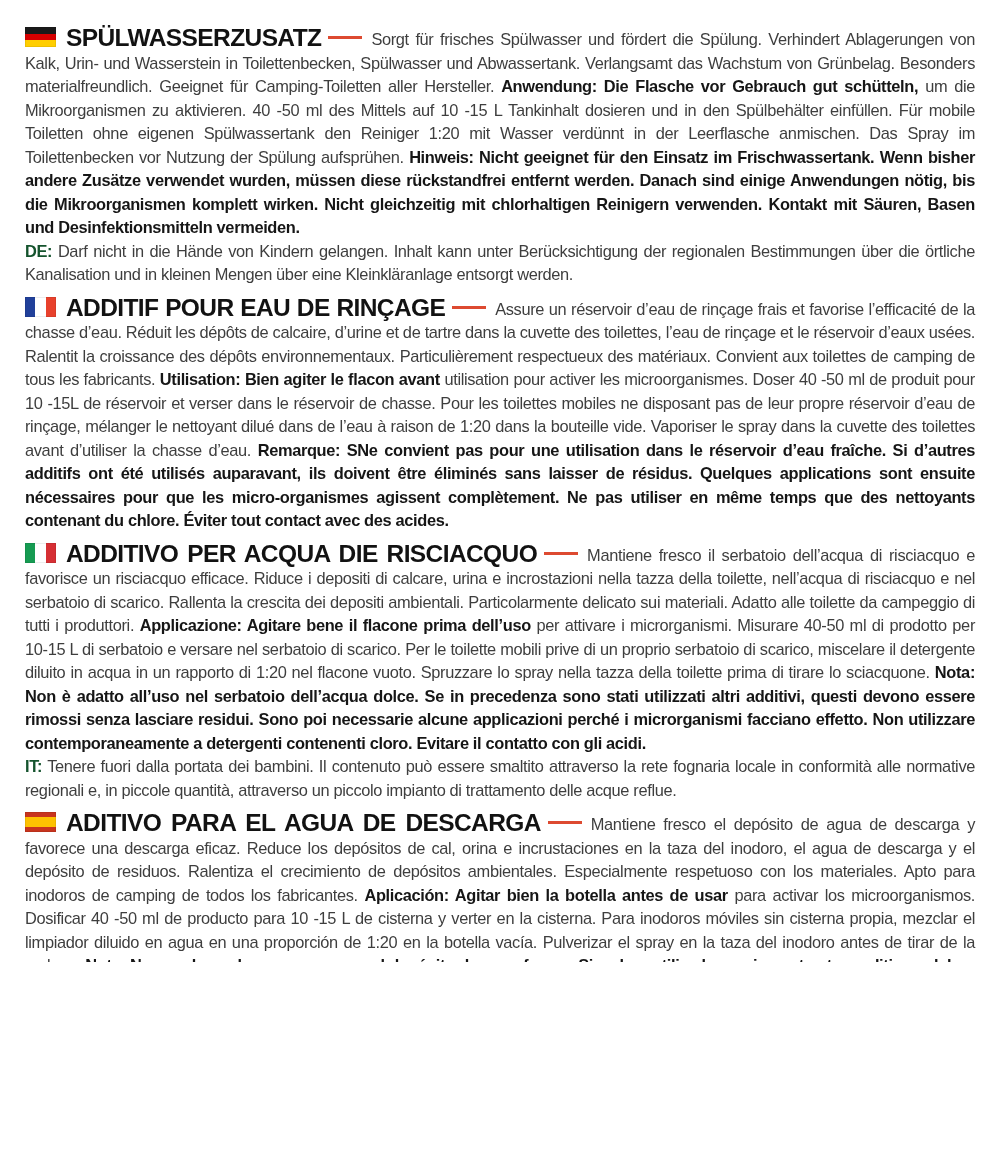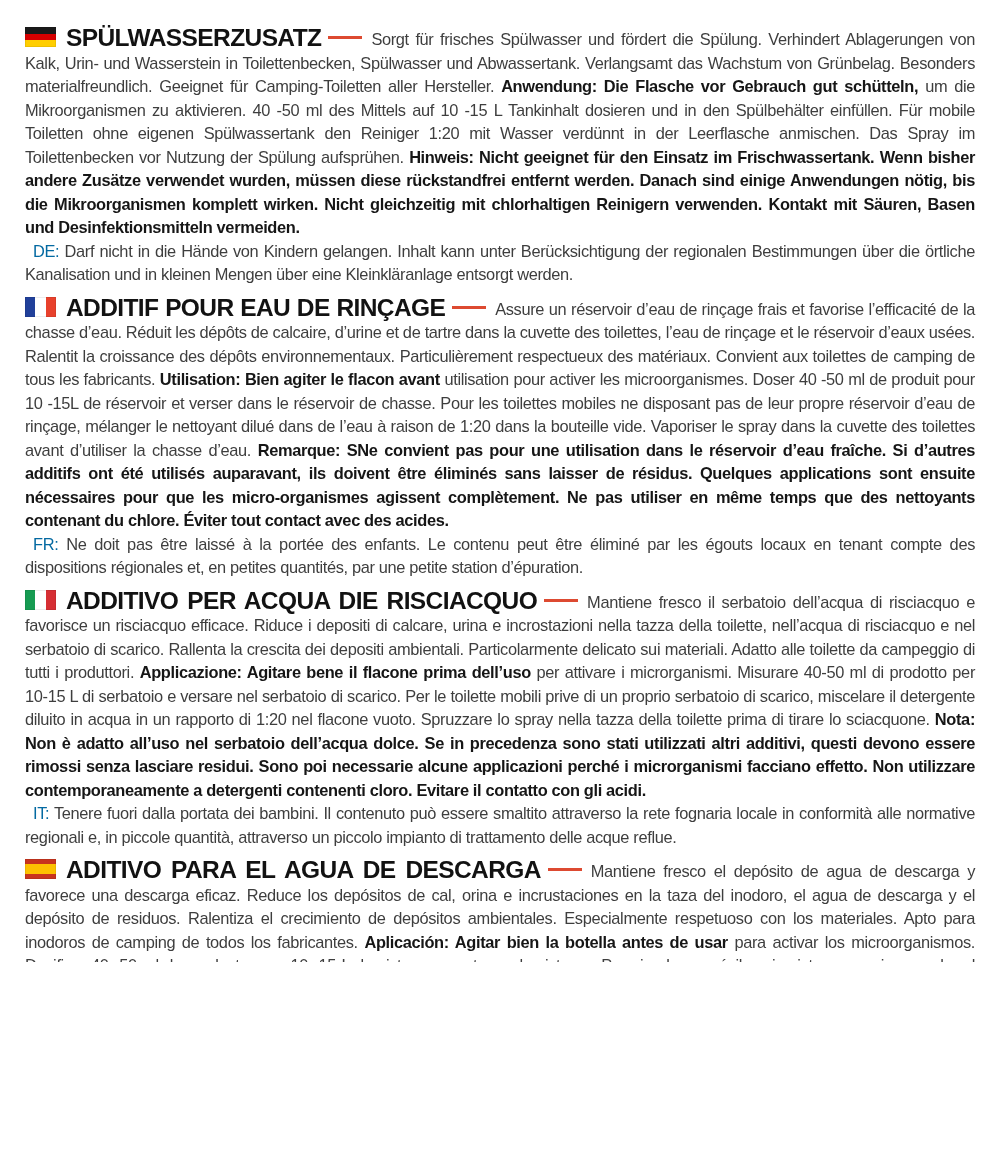--- a/index.html
+++ b/index.html
@@ -25,21 +25,21 @@
   }
   .flag{
     display:inline-block; width:31px; height:20px; margin-right:10px;
     vertical-align:-2px; box-shadow:inset 0 0 0 1px rgba(0,0,0,.07);
   }
   .flag-de{background:linear-gradient(to bottom,#1a1a1a 33.4%,#d60000 33.4% 66.7%,#ffce00 66.7%);}
   .flag-fr{background:linear-gradient(to right,#21409a 33.4%,#ffffff 33.4% 66.7%,#e8412c 66.7%);}
   .flag-it{background:linear-gradient(to right,#169b52 33.4%,#ffffff 33.4% 66.7%,#d62f34 66.7%);}
   .flag-es{background:linear-gradient(to bottom,#c8341e 25%,#fdc101 25% 75%,#c8341e 75%);}
   .note{margin-top:0;}
-  .note .lbl{font-weight:400; color:#0369a1;margin-left:8px;}
+  .note .lbl{font-weight:700; color:#14532d;}
   
   .footer{position:absolute; left:25px; right:25px; top:972px; height:170px;}
   .logo{position:absolute; left:0; top:6px; width:210px; height:56px;}
   .logo-text{
     font-size:46px; font-weight:700; color:#e4502b; letter-spacing:-2.5px;
     line-height:56px;
   }
   .logo-reg{position:absolute; right:18px; top:-4px; font-size:12px; color:#e4502b; font-weight:700;}
   .logo-leaf{position:absolute; left:54px; top:-15px;}
   .addr{position:absolute; top:66px; font-size:16px; line-height:21.8px; letter-spacing:-0.2px; color:#333;}
@@ -68,21 +68,20 @@
     <p class="para">
       <span class="flag flag-de"></span><span class="title">SPÜLWASSERZUSATZ</span><span class="dash"></span><span><span>Sorgt für frisches Spülwasser und fördert die Spülung. Verhindert Ablagerungen von Kalk, Urin- und Wasserstein in Toilettenbecken, Spülwasser und Abwassertank. Verlangsamt das Wachstum von Grünbelag. Besonders materialfreundlich. Geeignet für Camping-Toiletten aller Hersteller. </span><span class="b">Anwendung: Die Flasche vor Gebrauch gut schütteln, </span><span>um die Mikroorganismen zu aktivieren. 40 -50 ml des Mittels auf 10 -15 L Tankinhalt dosieren und in den Spülbehälter einfüllen. Für mobile Toiletten ohne eigenen Spülwassertank den Reiniger 1:20 mit Wasser verdünnt in der Leerflasche anmischen. Das Spray im Toilettenbecken vor Nutzung der Spülung aufsprühen. </span><span class="b">Hinweis: Nicht geeignet für den Einsatz im Frischwassertank. Wenn bisher andere Zusätze verwendet wurden, müssen diese rückstandfrei entfernt werden. Danach sind einige Anwendungen nötig, bis die Mikroorganismen komplett wirken. Nicht gleichzeitig mit chlorhaltigen Reinigern verwenden. Kontakt mit Säuren, Basen und Desinfektionsmitteln vermeiden.</span></span>
     </p>
     <p class="para note"><span class="lbl">DE:</span><span> Darf nicht in die Hände von Kindern gelangen. Inhalt kann unter Berücksichtigung der regionalen Bestimmungen über die örtliche Kanalisation und in kleinen Mengen über eine Kleinkläranlage entsorgt werden.</span></p>
   </div>
 
   <div class="section">
     <p class="para">
       <span class="flag flag-fr"></span><span class="title">ADDITIF POUR EAU DE RINÇAGE</span><span class="dash"></span><span><span>Assure un réservoir d’eau de rinçage frais et favorise l’efficacité de la chasse d’eau. Réduit les dépôts de calcaire, d’urine et de tartre dans la cuvette des toilettes, l’eau de rinçage et le réservoir d’eaux usées. Ralentit la croissance des dépôts environnementaux. Particulièrement respectueux des matériaux. Convient aux toilettes de camping de tous les fabricants. </span><span class="b">Utilisation: Bien agiter le flacon avant </span><span>utilisation pour activer les microorganismes. Doser 40 -50 ml de produit pour 10 -15L de réservoir et verser dans le réservoir de chasse. Pour les toilettes mobiles ne disposant pas de leur propre réservoir d’eau de rinçage, mélanger le nettoyant dilué dans de l’eau à raison de 1:20 dans la bouteille vide. Vaporiser le spray dans la cuvette des toilettes avant d’utiliser la chasse d’eau. </span><span class="b">Remarque: SNe convient pas pour une utilisation dans le réservoir d’eau fraîche. Si d’autres additifs ont été utilisés auparavant, ils doivent être éliminés sans laisser de résidus. Quelques applications sont ensuite nécessaires pour que les micro-organismes agissent complètement. Ne pas utiliser en même temps que des nettoyants contenant du chlore. Éviter tout contact avec des acides.</span></span>
     </p>
-    <p class="para note"><span class="lbl">FR:</span><span> Ne doit pas être laissé à la portée des enfants. Le contenu peut être éliminé par les égouts locaux en tenant compte des dispositions régionales et, en petites quantités, par une petite station d’épuration.</span></p>
   </div>
 
   <div class="section">
     <p class="para">
       <span class="flag flag-it"></span><span class="title">ADDITIVO PER ACQUA DIE RISCIACQUO</span><span class="dash"></span><span><span>Mantiene fresco il serbatoio dell’acqua di risciacquo e favorisce un risciacquo efficace. Riduce i depositi di calcare, urina e incrostazioni nella tazza della toilette, nell’acqua di risciacquo e nel serbatoio di scarico. Rallenta la crescita dei depositi ambientali. Particolarmente delicato sui materiali. Adatto alle toilette da campeggio di tutti i produttori. </span><span class="b">Applicazione: Agitare bene il flacone prima dell’uso </span><span>per attivare i microrganismi. Misurare 40-50 ml di prodotto per 10-15 L di serbatoio e versare nel serbatoio di scarico. Per le toilette mobili prive di un proprio serbatoio di scarico, miscelare il detergente diluito in acqua in un rapporto di 1:20 nel flacone vuoto. Spruzzare lo spray nella tazza della toilette prima di tirare lo sciacquone. </span><span class="b">Nota: Non è adatto all’uso nel serbatoio dell’acqua dolce. Se in precedenza sono stati utilizzati altri additivi, questi devono essere rimossi senza lasciare residui. Sono poi necessarie alcune applicazioni perché i microrganismi facciano effetto. Non utilizzare contemporaneamente a detergenti contenenti cloro. Evitare il contatto con gli acidi.</span></span>
     </p>
     <p class="para note"><span class="lbl">IT:</span><span> Tenere fuori dalla portata dei bambini. Il contenuto può essere smaltito attraverso la rete fognaria locale in conformità alle normative regionali e, in piccole quantità, attraverso un piccolo impianto di trattamento delle acque reflue.</span></p>
   </div>
 
   <div class="section">

